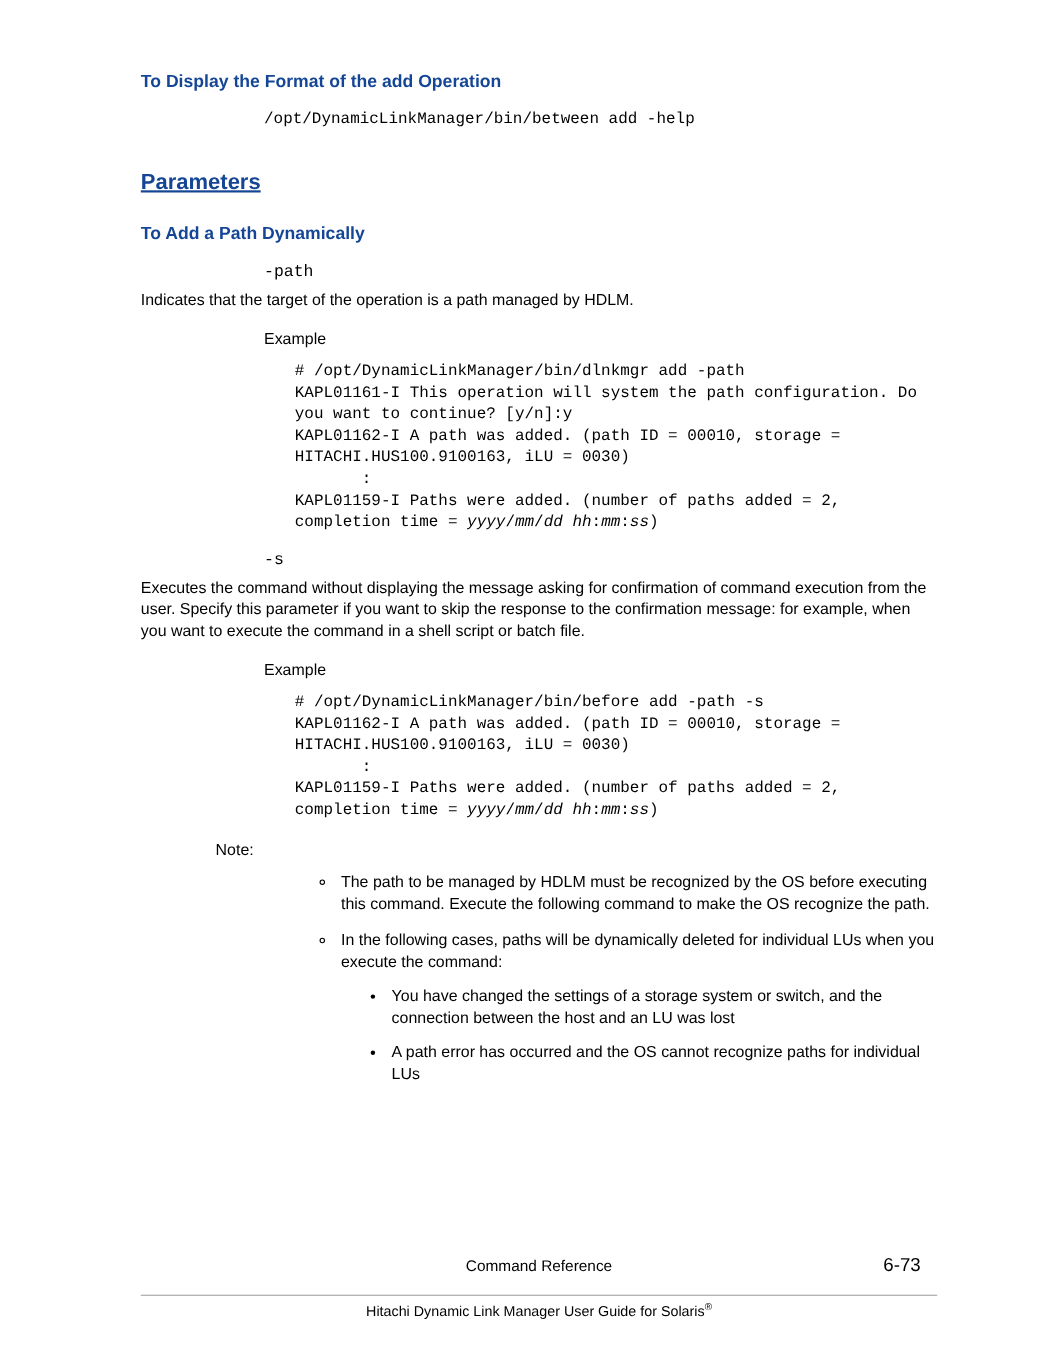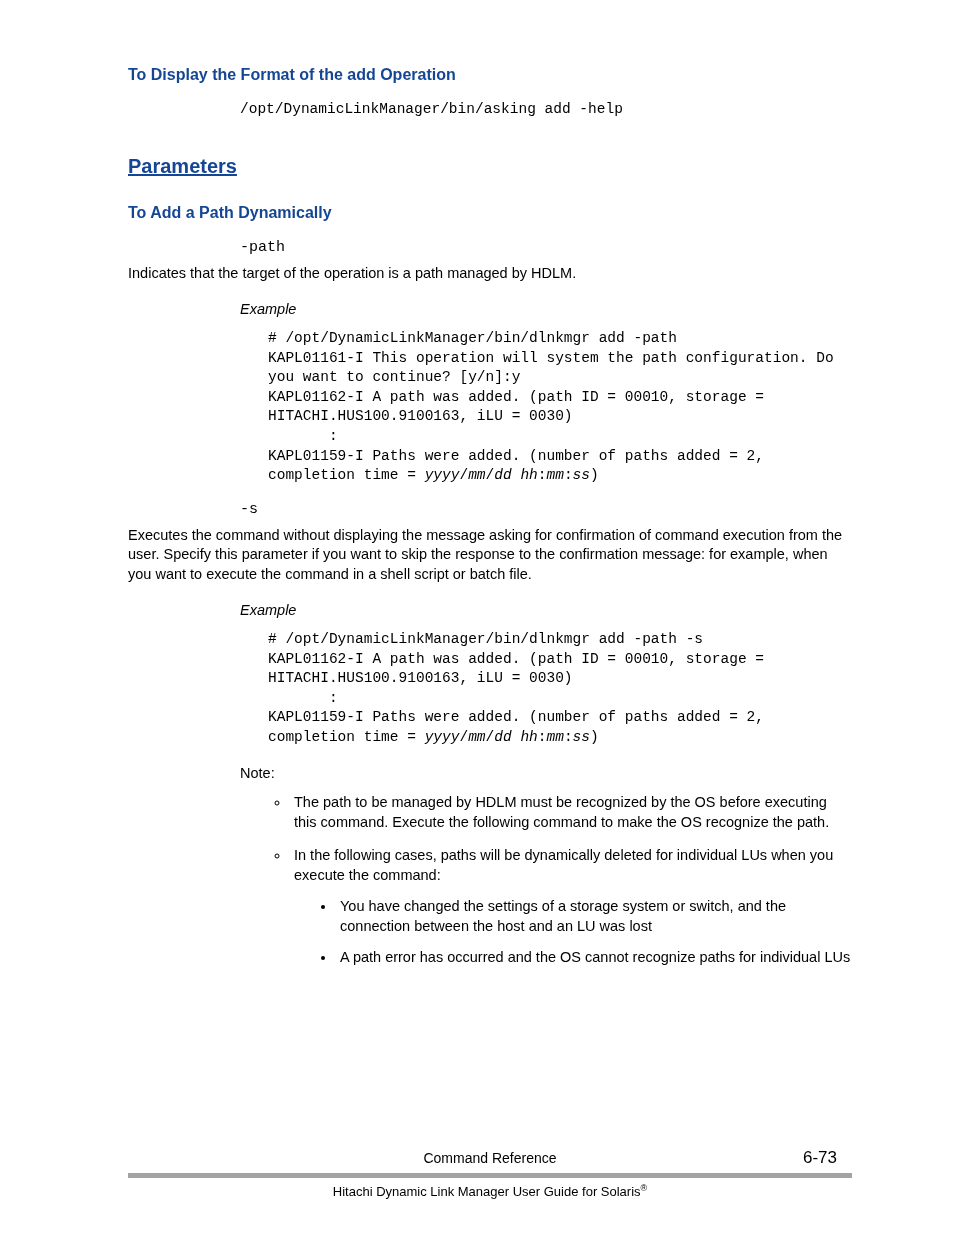--- a/index.html
+++ b/index.html
@@ -42,40 +42,39 @@
   .indent2 { margin-left: 140px; }
   .term {
     font-family: "Courier New", Courier, monospace;
     font-size: 15px;
   }
   .para {
     margin: 6px 0 0 0;
   }
   .example-label {
     margin: 16px 0 10px 112px;
-    font-style: italic;
   }
   .code-block {
     font-family: "Courier New", Courier, monospace;
     font-size: 14.5px;
     margin: 0 0 0 140px;
     white-space: pre-wrap;
     line-height: 1.35;
   }
   .italic { font-style: italic; }
   .note-label {
-    margin: 16px 0 10px 112px;
+    margin: 16px 0 10px 68px;
   }
   ul.note-list {
     list-style-type: circle;
     margin: 0 0 0 140px;
     padding: 0 0 0 22px;
   }
   ul.note-list > li {
-    margin: 0 0 14px 0;
+    margin: 0 0 14px 16px;
     padding-left: 4px;
   }
   ul.sub-list {
     list-style-type: disc;
     margin: 12px 0 0 20px;
     padding: 0 0 0 22px;
   }
   ul.sub-list > li {
     margin: 0 0 12px 0;
     padding-left: 4px;
@@ -87,22 +86,22 @@
     white-space: pre;
     line-height: 1.35;
   }
   .footer {
     position: absolute;
     left: 128px;
     right: 102px;
     bottom: 34px;
   }
   .footer-top {
-    border-bottom: 5px solid #a3a3a3;
-    padding-bottom: 4px;
+    border-bottom: 1px solid #a3a3a3;
+    padding-bottom: 16px;
     position: relative;
     height: 20px;
   }
   .footer-center {
     text-align: center;
     font-size: 14px;
   }
   .footer-right {
     position: absolute;
     right: 15px;
@@ -116,21 +115,21 @@
   }
   .sup { font-size: 9px; vertical-align: super; }
   .gap-m { height: 14px; }
 </style>
 </head>
 <body>
 
 <div class="page">
 
   <div class="h3">To Display the Format of the add Operation</div>
-  <div class="code-line">/opt/DynamicLinkManager/bin/asking add -help</div>
+  <div class="code-line">/opt/DynamicLinkManager/bin/between add -help</div>
 
   <div class="h2">Parameters</div>
 
   <div class="h3">To Add a Path Dynamically</div>
 
   <div class="indent1 term">-path</div>
   <div class="indent2 para">Indicates that the target of the operation is a path managed by HDLM.</div>
 
   <div class="example-label">Example</div>
 
@@ -139,21 +138,21 @@
 <span>KAPL01162-I A path was added. (path ID = 00010, storage = HITACHI.HUS100.9100163, iLU = 0030)</span>
 <span>       :</span>
 <span>KAPL01159-I Paths were added. (number of paths added = 2, completion time = </span><span class="italic">yyyy</span><span>/</span><span class="italic">mm</span><span>/</span><span class="italic">dd</span><span> </span><span class="italic">hh</span><span>:</span><span class="italic">mm</span><span>:</span><span class="italic">ss</span><span>)</span></div>
 
   <div class="gap-m"></div>
   <div class="indent1 term">-s</div>
   <div class="indent2 para">Executes the command without displaying the message asking for confirmation of command execution from the user. Specify this parameter if you want to skip the response to the confirmation message: for example, when you want to execute the command in a shell script or batch file.</div>
 
   <div class="example-label">Example</div>
 
-  <div class="code-block"><span># /opt/DynamicLinkManager/bin/dlnkmgr add -path -s</span>
+  <div class="code-block"><span># /opt/DynamicLinkManager/bin/before add -path -s</span>
 <span>KAPL01162-I A path was added. (path ID = 00010, storage = HITACHI.HUS100.9100163, iLU = 0030)</span>
 <span>       :</span>
 <span>KAPL01159-I Paths were added. (number of paths added = 2, completion time = </span><span class="italic">yyyy</span><span>/</span><span class="italic">mm</span><span>/</span><span class="italic">dd</span><span> </span><span class="italic">hh</span><span>:</span><span class="italic">mm</span><span>:</span><span class="italic">ss</span><span>)</span></div>
 
   <div class="note-label">Note:</div>
 
   <ul class="note-list">
     <li>
       <span>The path to be managed by HDLM must be recognized by the OS before executing this command. Execute the following command to make the OS recognize the path.</span>
     </li>

